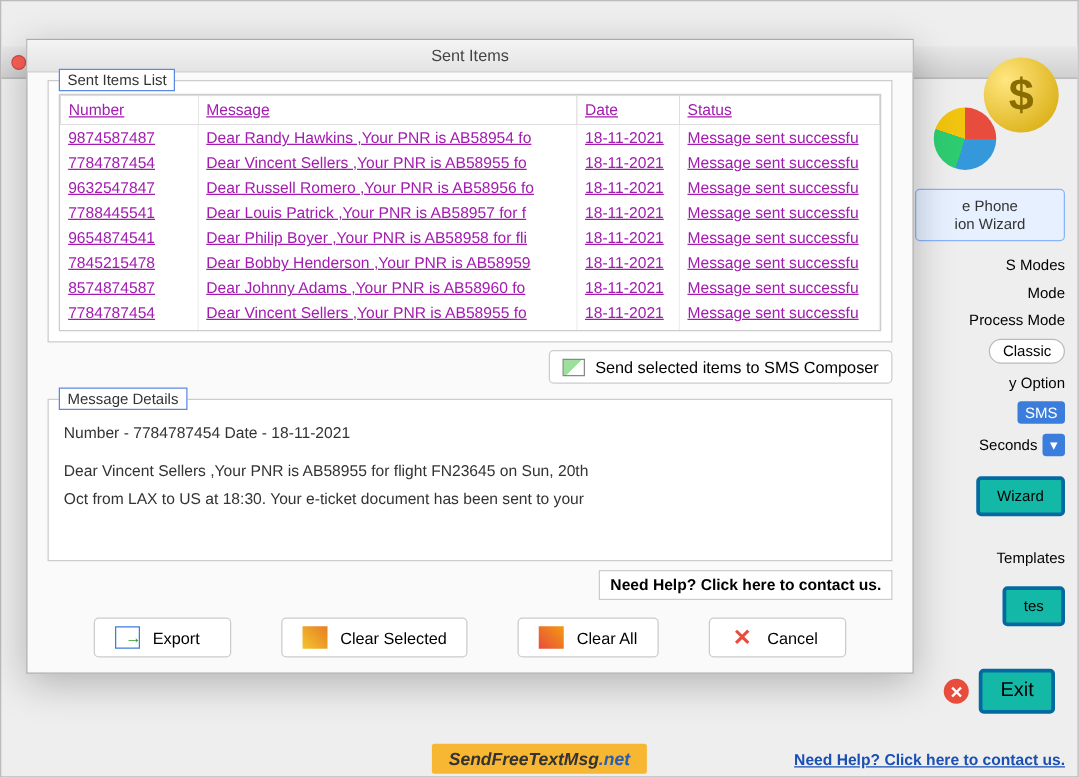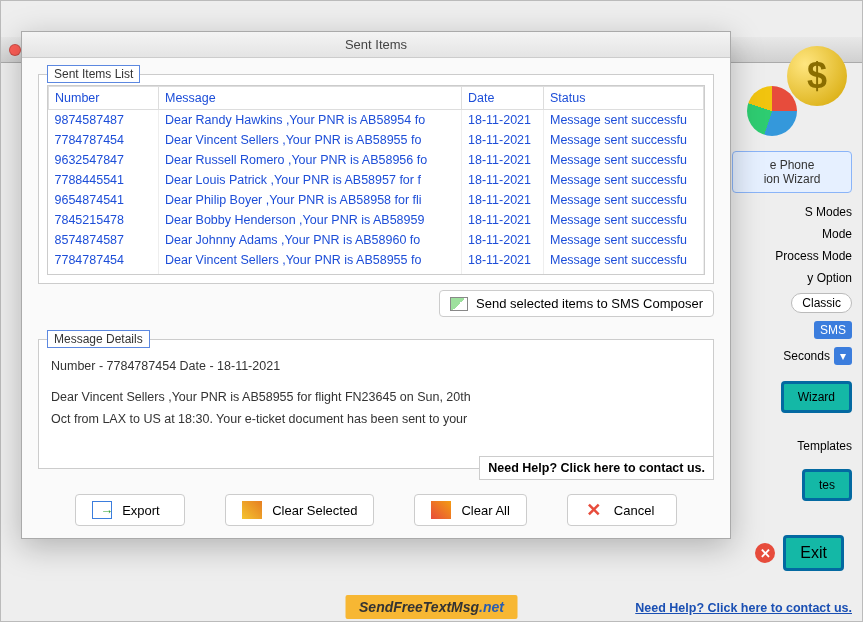--- a/index.html
+++ b/index.html
@@ -24,26 +24,26 @@
 .side-peek .line { padding: 4px 0; text-align: right; }
 .pill { display: inline-block; border: 1px solid #bbb; border-radius: 11px; padding: 2px 10px; background: #fff; font-size: 12px; }
 .sel { display: inline-block; background: #3b7ddd; color: #fff; border-radius: 3px; padding: 2px 6px; margin-left: 4px; }
 .btn-side { border: 3px solid #0369a1; background: #14b8a6; border-radius: 4px; padding: 6px 14px; display: inline-block; margin-top: 8px; }
 .exit-row { position: absolute; right: 18px; bottom: 50px; display: flex; align-items: center; gap: 8px; }
 .x-icon { width: 20px; height: 20px; border-radius: 50%; background: #e74c3c; color: #fff; display: flex; align-items: center; justify-content: center; font-weight: bold; font-size: 13px; }
 
 .modal { position: absolute; left: 20px; top: 30px; width: 710px; height: 508px; background: #fafafa; border: 1px solid #aaa; box-shadow: 0 8px 30px rgba(0,0,0,0.25); }
 .modal-title { text-align: center; font-size: 13px; padding: 5px 0; color: #444; background: linear-gradient(#f4f4f4,#e4e4e4); border-bottom: 1px solid #ccc; }
 
-.fieldset { border: 1px solid #ccc; margin: 16px 16px 6px; position: relative; padding: 10px 8px 8px; background: #fff; }
+.fieldset { border: 1px solid #ccc; margin: 6px 16px 6px; position: relative; padding: 10px 8px 8px; background: #fff; }
 .legend { position: absolute; top: -10px; left: 8px; background: #fff; border: 1px solid #5c88e0; padding: 1px 6px; font-size: 12px; color: #333; }
 .instruct-row { display: flex; justify-content: space-between; font-size: 13px; font-weight: bold; margin-bottom: 6px; padding: 0 2px; }
 
 .tbl-wrap { border: 1px solid #ccc; height: 190px; overflow: hidden; background: #fff; }
-.tbl { width: 100%; border-collapse: collapse; font-size: 12.5px; color: #1d4ed8; table-layout: fixed; }
+.tbl { width: 100%; border-collapse: collapse; font-size: 12.5px; color: #a21caf; table-layout: fixed; text-decoration: underline; }
 .tbl th { text-align: left; font-weight: normal; background: #fff; border: 1px solid #ddd; padding: 4px 6px; position: sticky; top: 0; }
 .tbl td { border-right: 1px solid #eee; padding: 3px 6px; white-space: nowrap; overflow: hidden; text-overflow: clip; }
 .tbl td.msg { overflow: hidden; }
 
 .composer-btn { float: right; margin: 0 16px 6px 0; border: 1px solid #ccc; background: #fff; border-radius: 4px; padding: 5px 10px; font-size: 13px; display: flex; align-items: center; gap: 8px; }
 .env-icon { width: 18px; height: 14px; border: 1px solid #888; background: linear-gradient(135deg,#9de09d 50%,#fff 50%); position: relative; }
 
 .fieldset.details { height: 130px; }
 .details-body { font-size: 12.5px; color: #333; padding: 6px 4px; line-height: 1.7; }
 
@@ -81,22 +81,22 @@
   </div>
 
   <div class="side-peek">
     <div class="box">
       <div>e Phone</div>
       <div>ion  Wizard</div>
     </div>
     <div class="line">S Modes</div>
     <div class="line">Mode</div>
     <div class="line">Process Mode</div>
+    <div class="line"><span class="pill">Classic</span></div>
     <div class="line">y Option</div>
-    <div class="line"><span class="pill">Classic</span></div>
     <div class="line"><span class="sel">SMS</span></div>
     <div class="line"><span>Seconds</span><span class="sel">▾</span></div>
     <div class="line"><span class="btn-side">Wizard</span></div>
     <div class="line" style="margin-top:18px">Templates</div>
     <div class="line"><span class="btn-side">tes</span></div>
   </div>
 
   <div class="exit-row">
     <div class="x-icon">✕</div>
     <span class="btn-side" style="margin:0">Exit</span>

